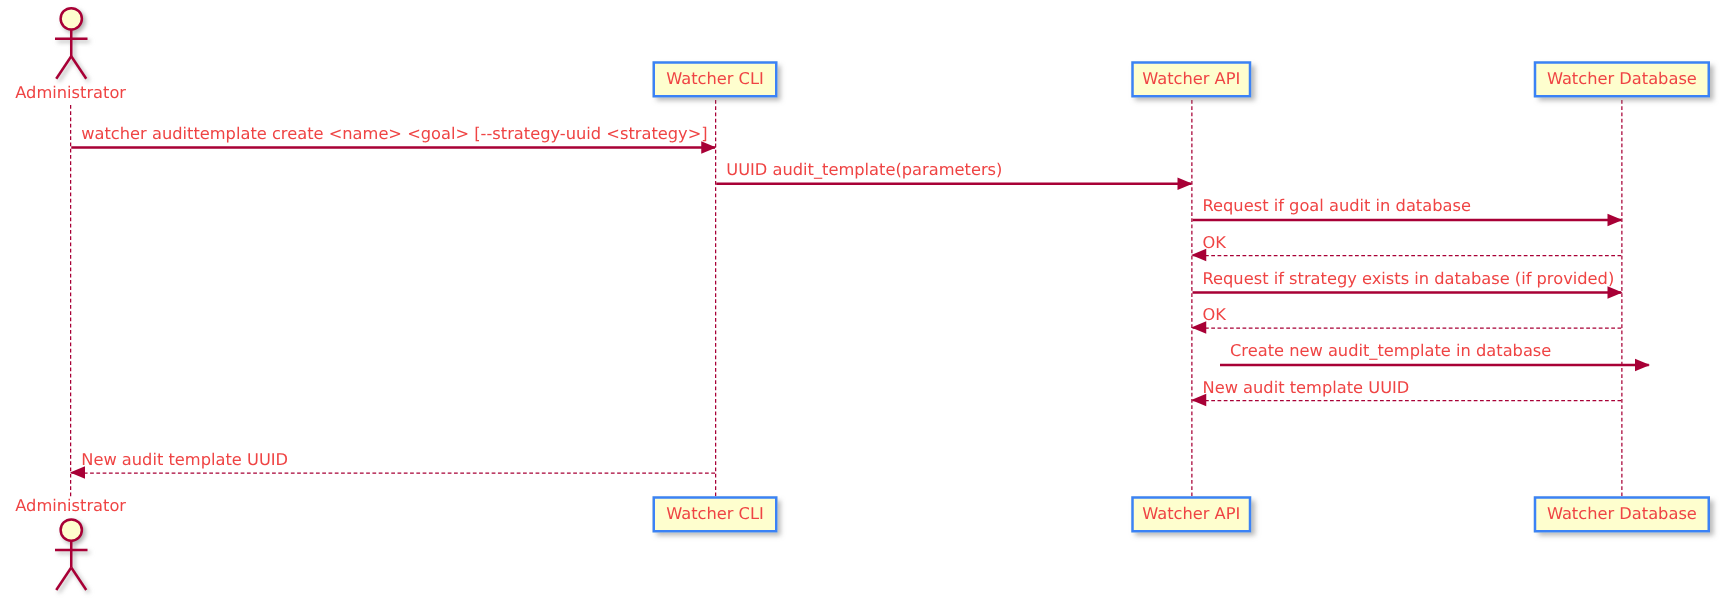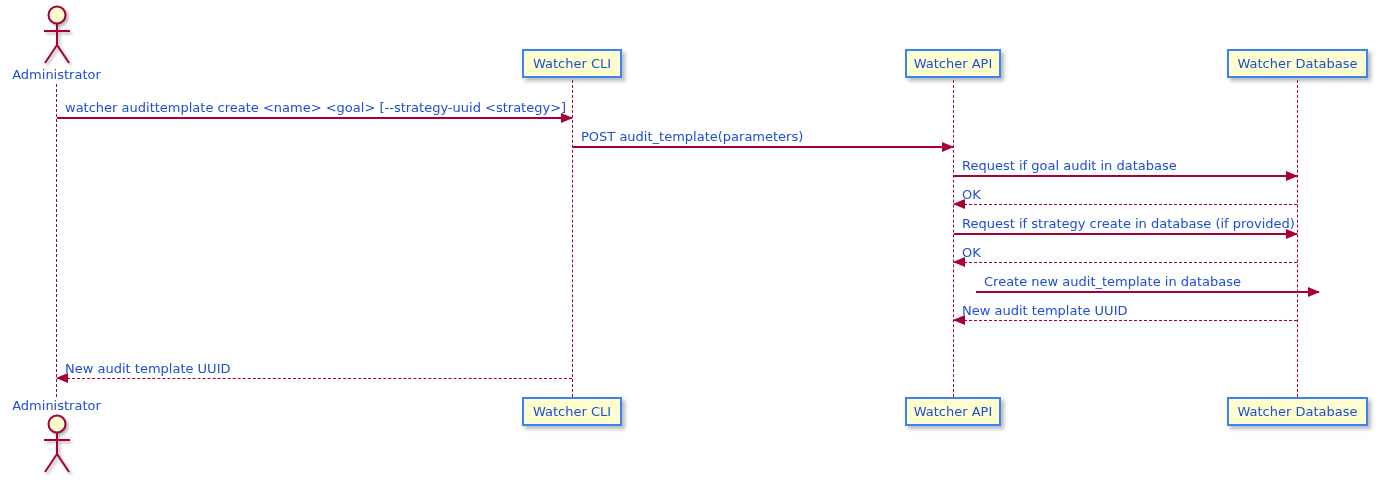--- a/index.html
+++ b/index.html
@@ -1,18 +1,18 @@
 <!DOCTYPE html>
 <html><head>
 <meta charset="utf-8">
 <style>
   html,body{margin:0;padding:0;background:#ffffff;}
   .diagram{
     position:relative;width:1379px;height:483px;background:#ffffff;
-    font-family:"DejaVu Sans","Liberation Sans",sans-serif;font-size:13px;color:#1d4ed8;
+    font-family:"DejaVu Sans","Liberation Sans",sans-serif;font-size:13px;color:#ef4444;
     overflow:hidden;
   }
   .lifeline{position:absolute;width:0;border-left:1px dashed #A80036;}
   .pbox{
     position:absolute;height:29px;box-sizing:border-box;
     background:#FEFECE;border:2px solid #3b82f6;
     box-shadow:3px 3px 4px rgba(125,125,125,.55);
     display:flex;align-items:center;justify-content:center;
     white-space:nowrap;
   }
@@ -59,42 +59,42 @@
   </div>
 
   <div class="message" style="left:57px;top:100px;width:515px">
     <div class="msg-label">watcher audittemplate create &lt;name&gt; &lt;goal&gt; [--strategy-uuid &lt;strategy&gt;]</div>
     <div class="msg-line solid">
       <span class="arrowhead right"></span>
     </div>
   </div>
 
   <div class="message" style="left:573px;top:129px;width:380px">
-    <div class="msg-label">POST audit_template(parameters)</div>
+    <div class="msg-label">UUID audit_template(parameters)</div>
     <div class="msg-line solid">
       <span class="arrowhead right"></span>
     </div>
   </div>
 
   <div class="message" style="left:954px;top:158px;width:343px">
     <div class="msg-label">Request if goal audit in database</div>
     <div class="msg-line solid">
       <span class="arrowhead right"></span>
     </div>
   </div>
 
   <div class="message" style="left:954px;top:187px;width:343px">
     <div class="msg-label">OK</div>
     <div class="msg-line dashed">
       <span class="arrowhead left"></span>
     </div>
   </div>
 
   <div class="message" style="left:954px;top:216px;width:343px">
-    <div class="msg-label">Request if strategy create in database (if provided)</div>
+    <div class="msg-label">Request if strategy exists in database (if provided)</div>
     <div class="msg-line solid">
       <span class="arrowhead right"></span>
     </div>
   </div>
 
   <div class="message" style="left:954px;top:245px;width:343px">
     <div class="msg-label">OK</div>
     <div class="msg-line dashed">
       <span class="arrowhead left"></span>
     </div>

